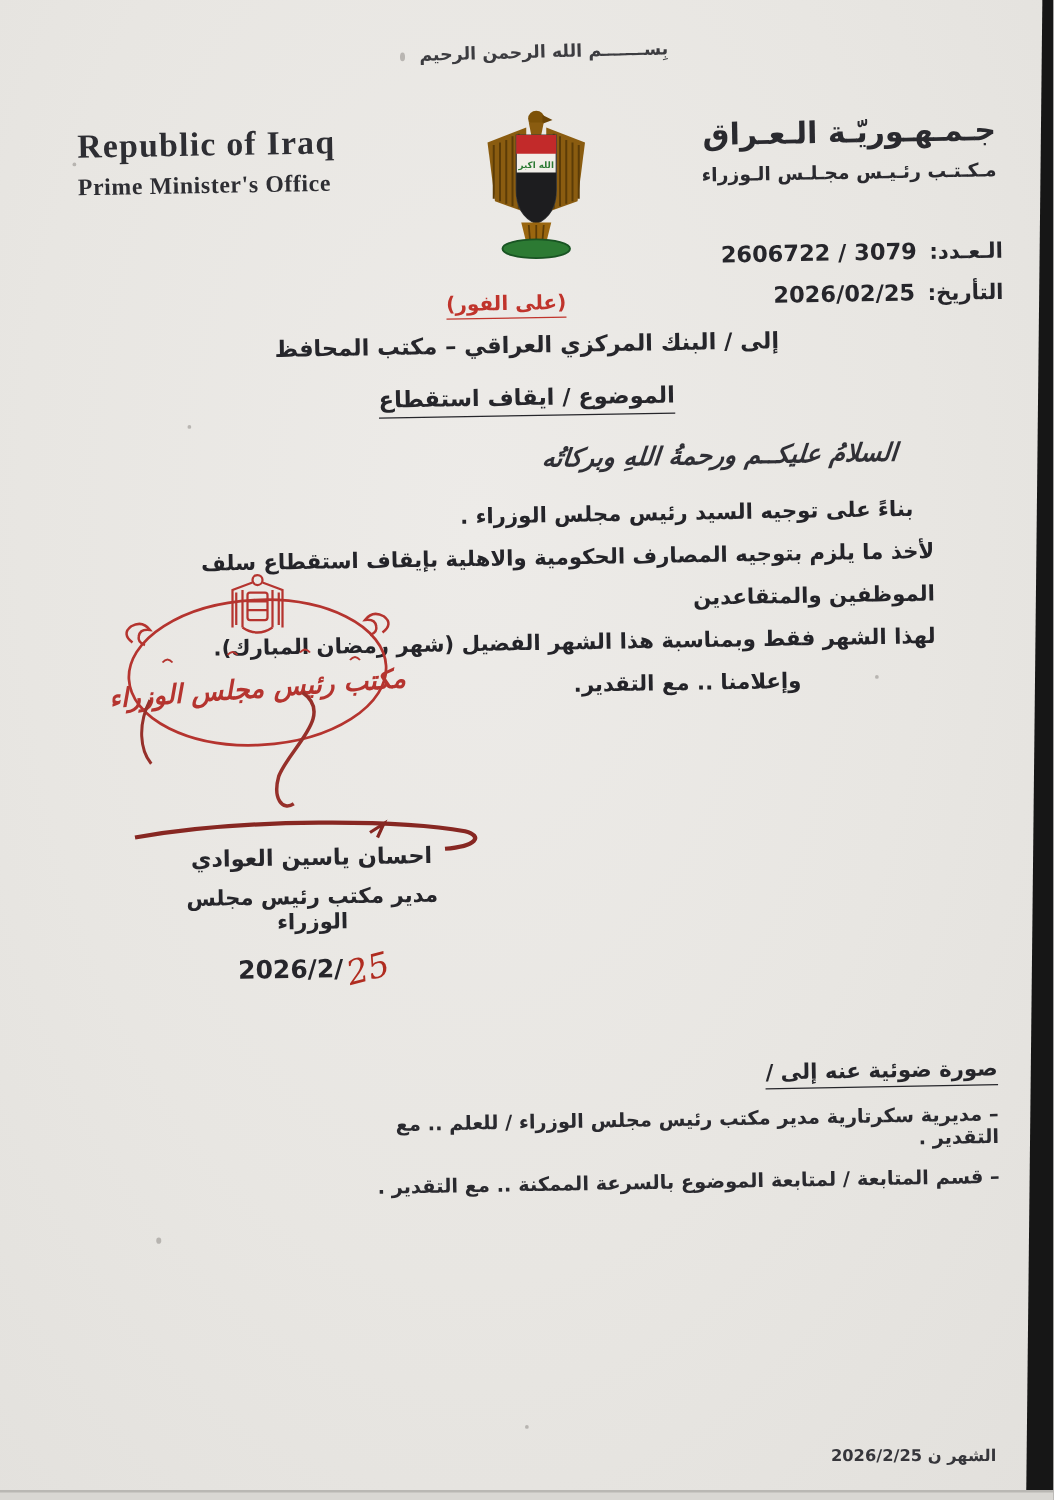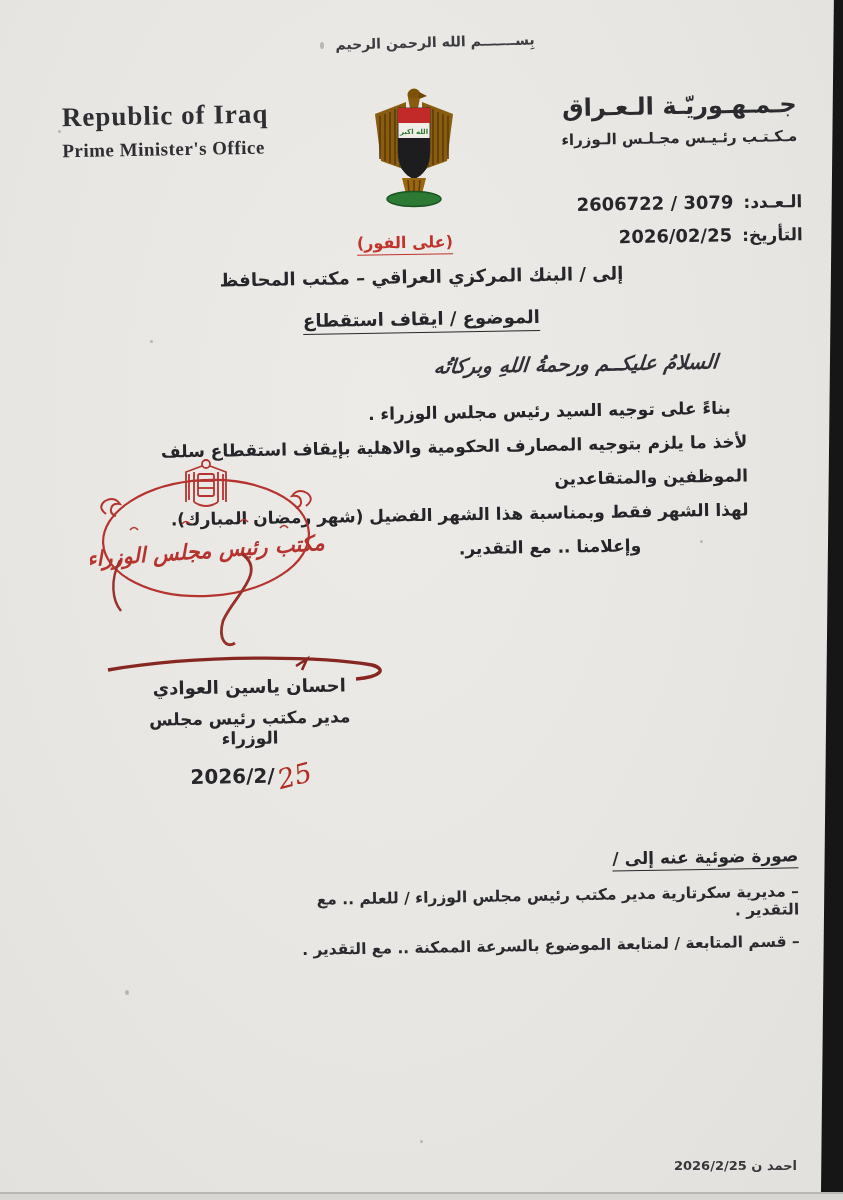--- a/index.html
+++ b/index.html
@@ -33,21 +33,21 @@
   .bismillah {
     position:absolute; top:34px; left:290px; width:290px;
     text-align:center; font-size:14px; font-weight:bold; color:#3c3c40;
     transform:rotate(-1.5deg); letter-spacing:-.5px;
   }
   .en-header { position:absolute; top:100px; left:62px; width:250px;
     font-family:"Liberation Serif", serif; color:#2e2e33; }
   .en-header .l1 { font-size:27px; font-weight:bold; letter-spacing:1px; }
   .en-header .l2 { font-size:19px; font-weight:bold; margin-top:7px; letter-spacing:.5px; }
 
-  .emblem { position:absolute; top:82px; left:368px; width:92px; height:128px; }
+  .emblem { position:absolute; top:82px; left:383px; width:92px; height:128px; }
 
   .ar-header { position:absolute; top:92px; right:46px; text-align:right; direction:rtl; }
   .ar-header .l1 { font-size:24px; font-weight:bold; color:#2a2a2f; }
   .ar-header .l2 { font-size:15px; font-weight:bold; margin-top:9px; color:#2a2a2f; }
 
   
   .meta { position:absolute; top:192px; right:40px; direction:rtl; text-align:right; }
   .meta .row { display:flex; align-items:baseline; gap:10px; justify-content:flex-start; margin-bottom:12px; }
   .meta .lbl { font-size:17px; font-weight:bold; }
   .meta .val { font-size:18px; font-weight:bold; direction:ltr; unicode-bidi:embed; }
@@ -243,17 +243,17 @@
 
   <div class="copies">
     <div class="hdr">
       <span>صورة ضوئية عنه إلى /</span>
     </div>
     <div class="item">– مديرية سكرتارية مدير مكتب رئيس مجلس الوزراء / للعلم .. مع التقدير .</div>
     <div class="item">– قسم المتابعة / لمتابعة الموضوع بالسرعة الممكنة .. مع التقدير .</div>
   </div>
 
   <div class="typist">
-    <span>احمد ن</span>
+    <span>الشهر ن</span>
     <span class="num">2026/2/25</span>
   </div>
 
 </div>
 
 </body></html>

